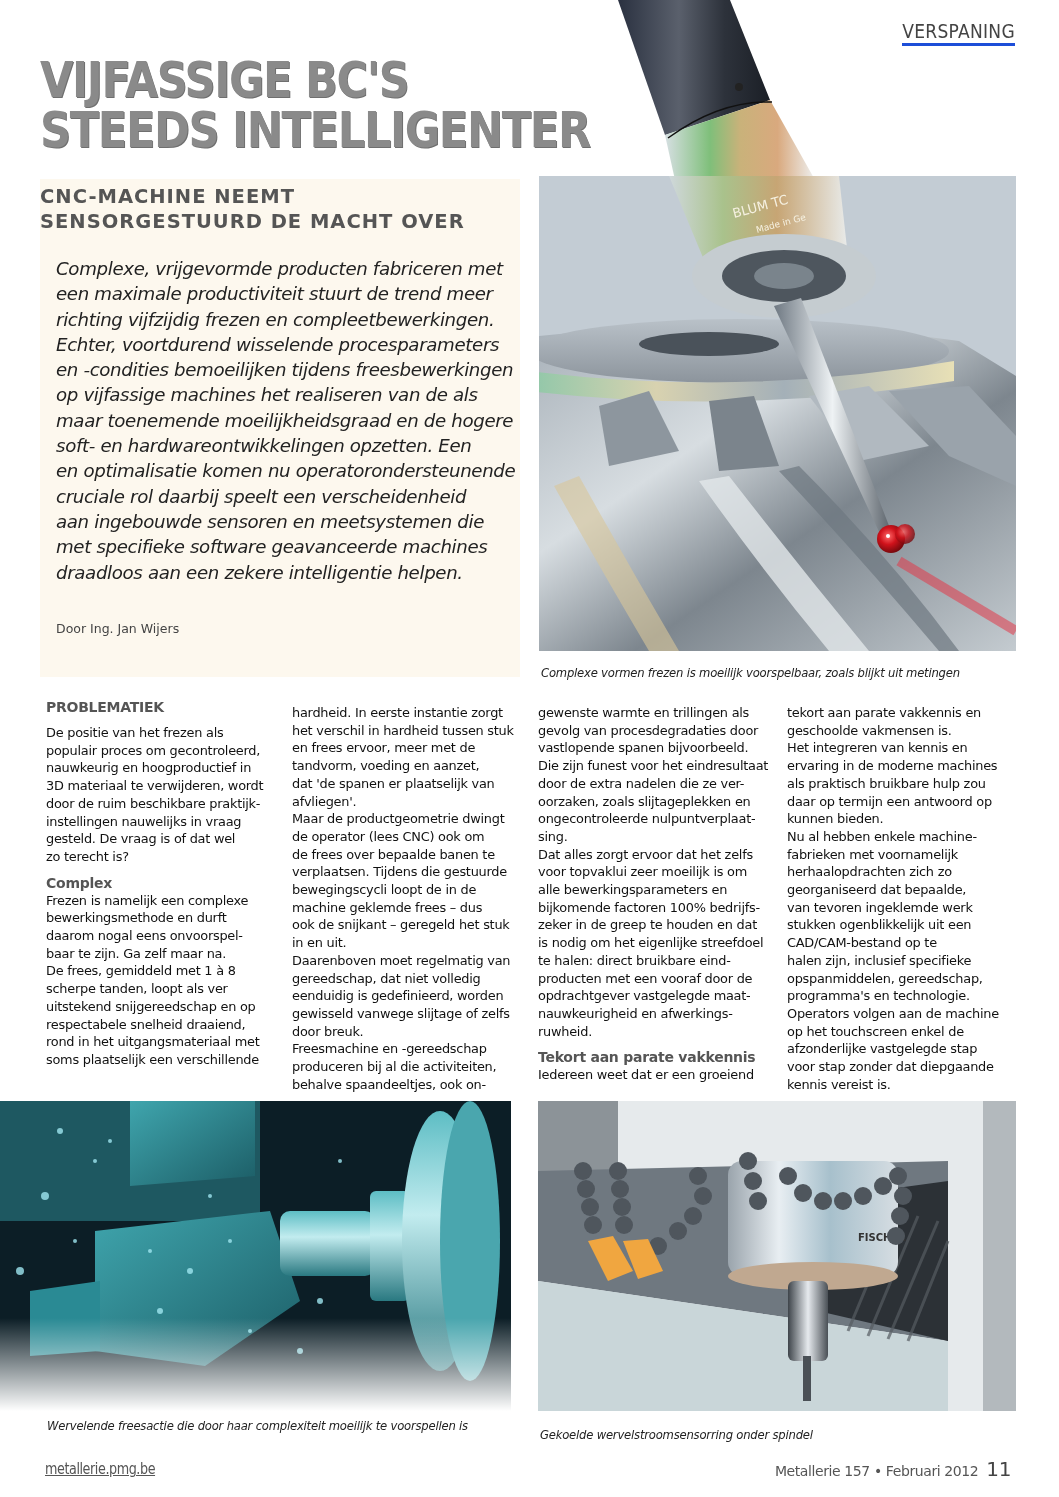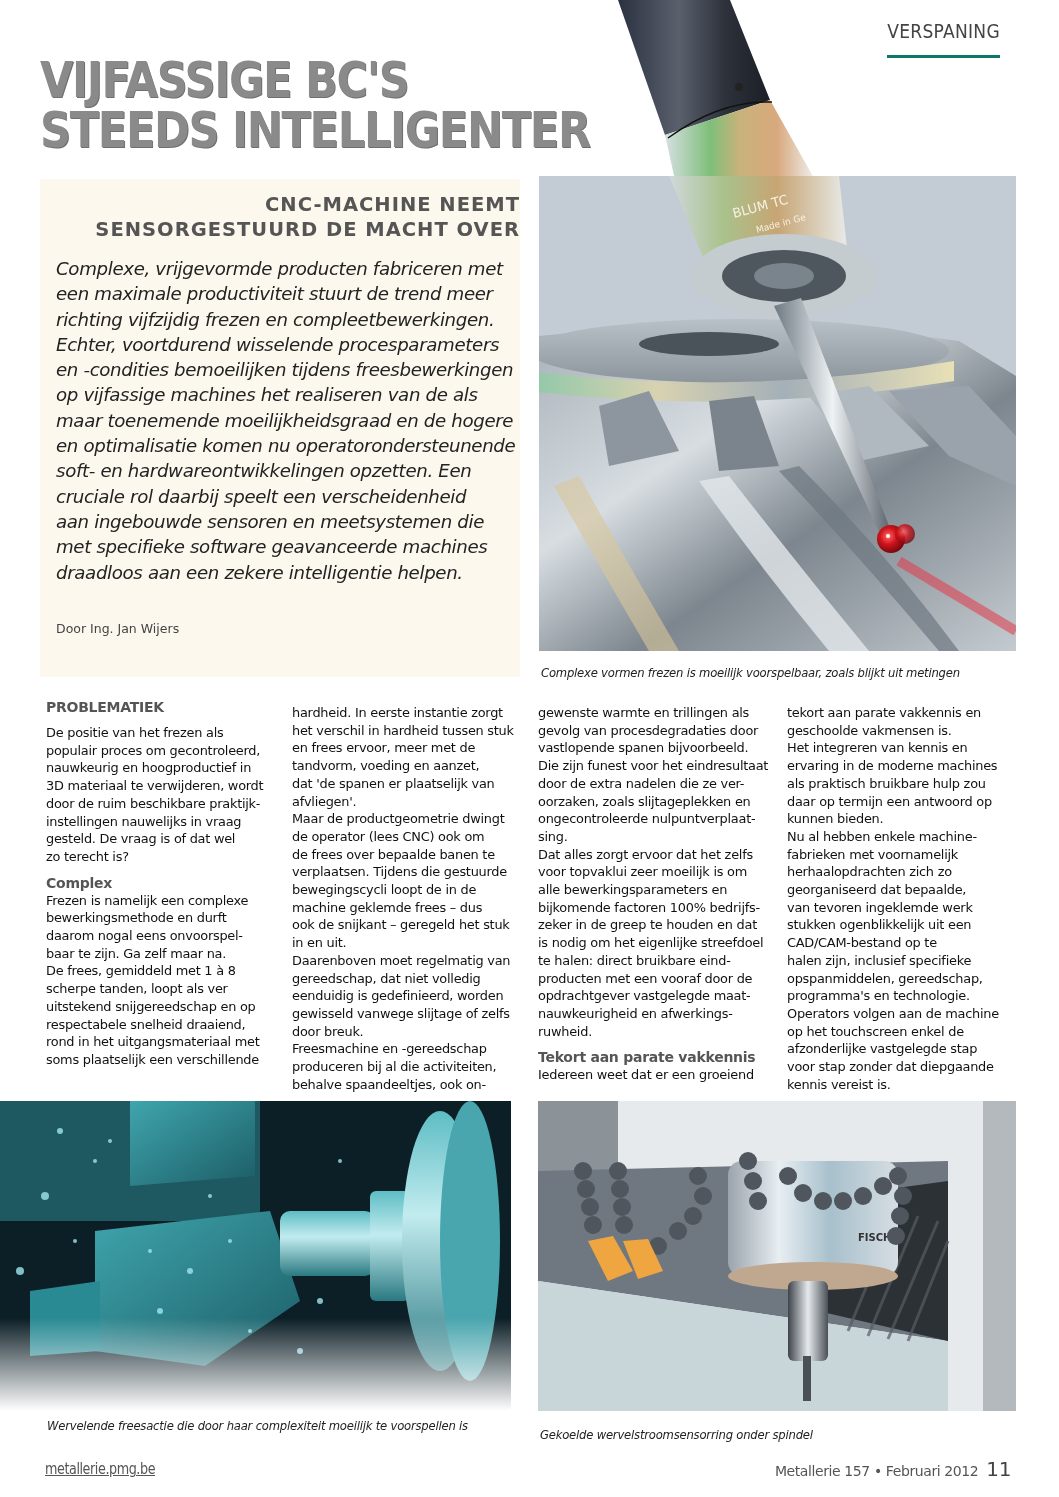--- a/index.html
+++ b/index.html
@@ -1,22 +1,22 @@
 <!DOCTYPE html>
 <html><head>
 <meta charset="utf-8">
 <style>
   html,body{margin:0;padding:0;background:#fff;}
   body{width:1059px;height:1497px;position:relative;overflow:hidden;font-family:"DejaVu Sans",sans-serif;color:#1a1a1a;}
   .abs{position:absolute;}
-  .section-label{right:59px;top:20px;font-size:19px;color:#444;letter-spacing:0.3px;border-bottom:3px solid #0f766e;padding-bottom:13px;line-height:22px;font-family:"DejaVu Sans",sans-serif;font-stretch:condensed;}
+  .section-label{right:44px;top:20px;font-size:19px;color:#444;letter-spacing:0.3px;border-bottom:3px solid #1d4ed8;padding-bottom:1px;line-height:22px;font-family:"DejaVu Sans",sans-serif;font-stretch:condensed;}
   .main-title{left:40px;top:56px;font-family:"DejaVu Sans",sans-serif;font-weight:bold;font-size:49px;line-height:50px;color:#8a8a8a;letter-spacing:-1.5px;transform:scaleX(0.88);transform-origin:left top;text-shadow:1px 1px 0 #6f6f6f;}
   .main-title div{white-space:nowrap;}
   .intro-box{left:40px;top:179px;width:480px;height:498px;background:#fdf8ee;}
-  .subtitle{left:40px;top:192px;width:480px;text-align:right;font-weight:bold;font-size:19.5px;line-height:25px;color:#555;letter-spacing:1px;}
+  .subtitle{left:40px;top:184px;width:480px;text-align:left;font-weight:bold;font-size:19.5px;line-height:25px;color:#555;letter-spacing:1px;}
   .lead{left:56px;top:256px;width:460px;font-style:italic;font-size:18.2px;line-height:25.3px;color:#222;font-family:"DejaVu Sans",sans-serif;letter-spacing:-0.35px;}
   .lead span{display:block;white-space:nowrap;}
   .byline{left:56px;top:621px;font-size:12.5px;color:#444;}
   .hero-img{left:539px;top:176px;width:477px;height:475px;overflow:hidden;background:linear-gradient(180deg,#c9d3dc 0%,#b7c2cc 40%,#8e98a2 100%);}
   .caption{font-style:italic;font-size:11.6px;color:#222;white-space:nowrap;letter-spacing:-0.2px;}
   .col{top:698px;width:236px;font-size:12.9px;line-height:17.7px;color:#111;letter-spacing:-0.25px;}
   .col span.l{display:block;white-space:nowrap;}
   .col .h{font-weight:bold;color:#555;font-size:14px;display:block;line-height:18px;}
   .col .gap-s{display:block;height:8px;}
   .img-bl{left:0;top:1101px;width:511px;height:310px;overflow:hidden;background:#0b1a22;}
@@ -41,22 +41,22 @@
   <div>SENSORGESTUURD DE MACHT OVER</div>
 </div>
 <div class="abs lead">
   <span>Complexe, vrijgevormde producten fabriceren met</span>
   <span>een maximale productiviteit stuurt de trend meer</span>
   <span>richting vijfzijdig frezen en compleetbewerkingen.</span>
   <span>Echter, voortdurend wisselende procesparameters</span>
   <span>en -condities bemoeilijken tijdens freesbewerkingen</span>
   <span>op vijfassige machines het realiseren van de als</span>
   <span>maar toenemende moeilijkheidsgraad en de hogere</span>
+  <span>soft- en hardwareontwikkelingen opzetten. Een</span>
   <span>en optimalisatie komen nu operatorondersteunende</span>
-  <span>soft- en hardwareontwikkelingen opzetten. Een</span>
   <span>cruciale rol daarbij speelt een verscheidenheid</span>
   <span>aan ingebouwde sensoren en meetsystemen die</span>
   <span>met specifieke software geavanceerde machines</span>
   <span>draadloos aan een zekere intelligentie helpen.</span>
 </div>
 <div class="abs byline">Door Ing. Jan Wijers</div>
 
 <svg class="abs" style="left:600px;top:0;width:240px;height:180px;" viewBox="0 0 240 180">
   <defs>
     <linearGradient id="shaftG" x1="0" y1="0" x2="1" y2="0">

